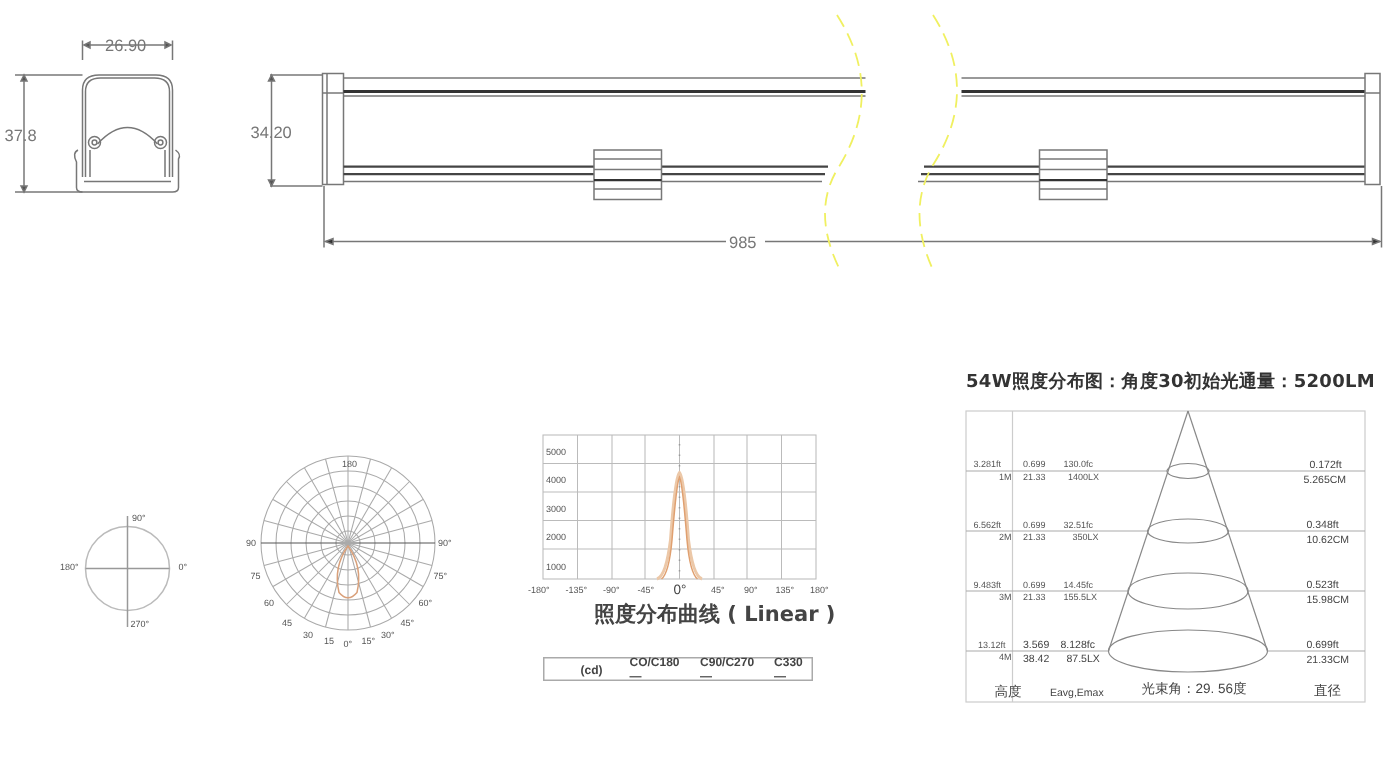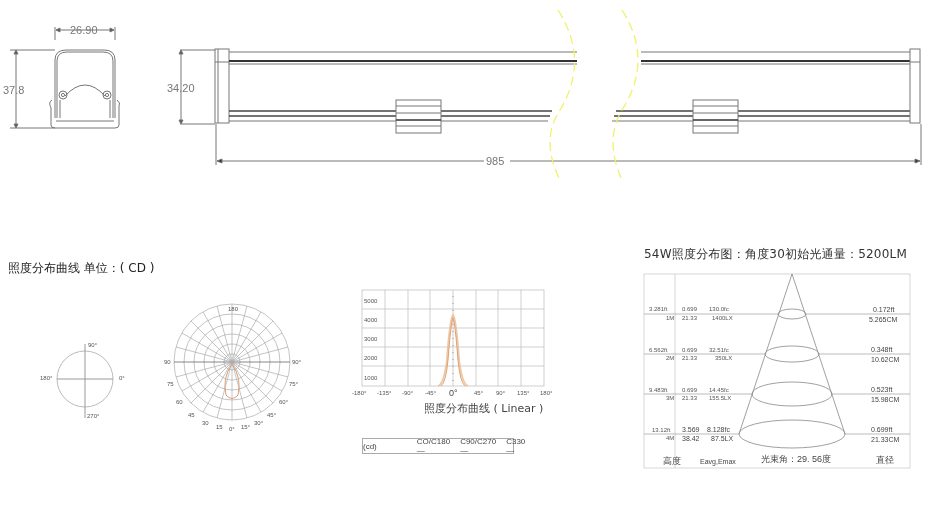--- a/index.html
+++ b/index.html
@@ -1,30 +1,30 @@
 <!DOCTYPE html>
 <html><head>
 <meta charset="utf-8">
 <style>
   html, body { margin: 0; padding: 0; background: #ffffff; }
   body { width: 930px; height: 516px; position: relative; overflow: hidden;
          font-family: "DejaVu Sans", sans-serif; color: #333; }
-  .abs { position: absolute; }
+  .abs { position: absolute; font-weight: bold; }
   svg { position: absolute; left: 0; top: 0; }
   .dim { font-family: "Liberation Sans", sans-serif; font-size: 11px; fill: #777; }
   .tiny { font-family: "Liberation Sans", sans-serif; font-size: 6px; fill: #555; }
   .small { font-family: "Liberation Sans", sans-serif; font-size: 7px; fill: #444; }
   .mid { font-family: "Liberation Sans", sans-serif; font-size: 9px; fill: #444; }
   .title-lines { left: 8px; top: 260px; font-size: 12px; line-height: 16px; color: #222; }
   .title-lines div { white-space: nowrap; }
   .cone-title { left: 644px; top: 246px; font-size: 12px; color: #333; white-space: nowrap; letter-spacing: 0.2px; }
-  .linear-caption { left: 424px; top: 401px; font-size: 11px; color: #444; white-space: nowrap; }
-  .legend-box { left: 362px; top: 438px; width: 152px; height: 16px; border: 1px solid #aaa;
+  .linear-caption { left: 396px; top: 401px; font-size: 14px; color: #444; white-space: nowrap; }
+  .legend-box { left: 362px; top: 438px; width: 180px; height: 16px; border: 1px solid #aaa;
                 font-family: "Liberation Sans", sans-serif; font-size: 8px; color: #444;
-                display: flex; align-items: center; gap: 10px; padding-left: 0; box-sizing: border-box; }
+                display: flex; align-items: center; gap: 10px; padding-left: 24px; box-sizing: border-box; }
 </style>
 </head>
 <body>
 
 <svg width="930" height="516" viewBox="0 0 930 516">
 
   <g stroke="#777" fill="none" stroke-width="1">
     <line x1="55" y1="27" x2="55" y2="40"></line>
     <line x1="115" y1="27" x2="115" y2="40"></line>
     <line x1="56" y1="30" x2="114" y2="30"></line>
@@ -234,25 +234,24 @@
   <text class="small" x="871" y="432">0.699ft</text>
   <text class="small" x="871" y="442">21.33CM</text>
 
   <text class="mid" x="663" y="464">高度</text>
   <text class="small" x="700" y="464">Eavg,Emax</text>
   <text class="mid" x="761" y="462">光束角：29. 56度</text>
   <text class="mid" x="876" y="463">直径</text>
 </svg>
 
 <div class="abs title-lines">
-  <div>照度分布曲线 单位：( CD )</div>
 </div>
 
 <div class="abs cone-title">54W照度分布图：角度30初始光通量：5200LM</div>
 
 <div class="abs linear-caption">照度分布曲线 ( Linear )</div>
 
 <div class="abs legend-box">
   <span>(cd)</span>
-  <span style="margin-left:30px">CO/C180 —</span>
+  <span style="margin-left:8px">CO/C180 —</span>
   <span>C90/C270 —</span>
   <span>C330 —</span>
 </div>
 
 </body></html>

